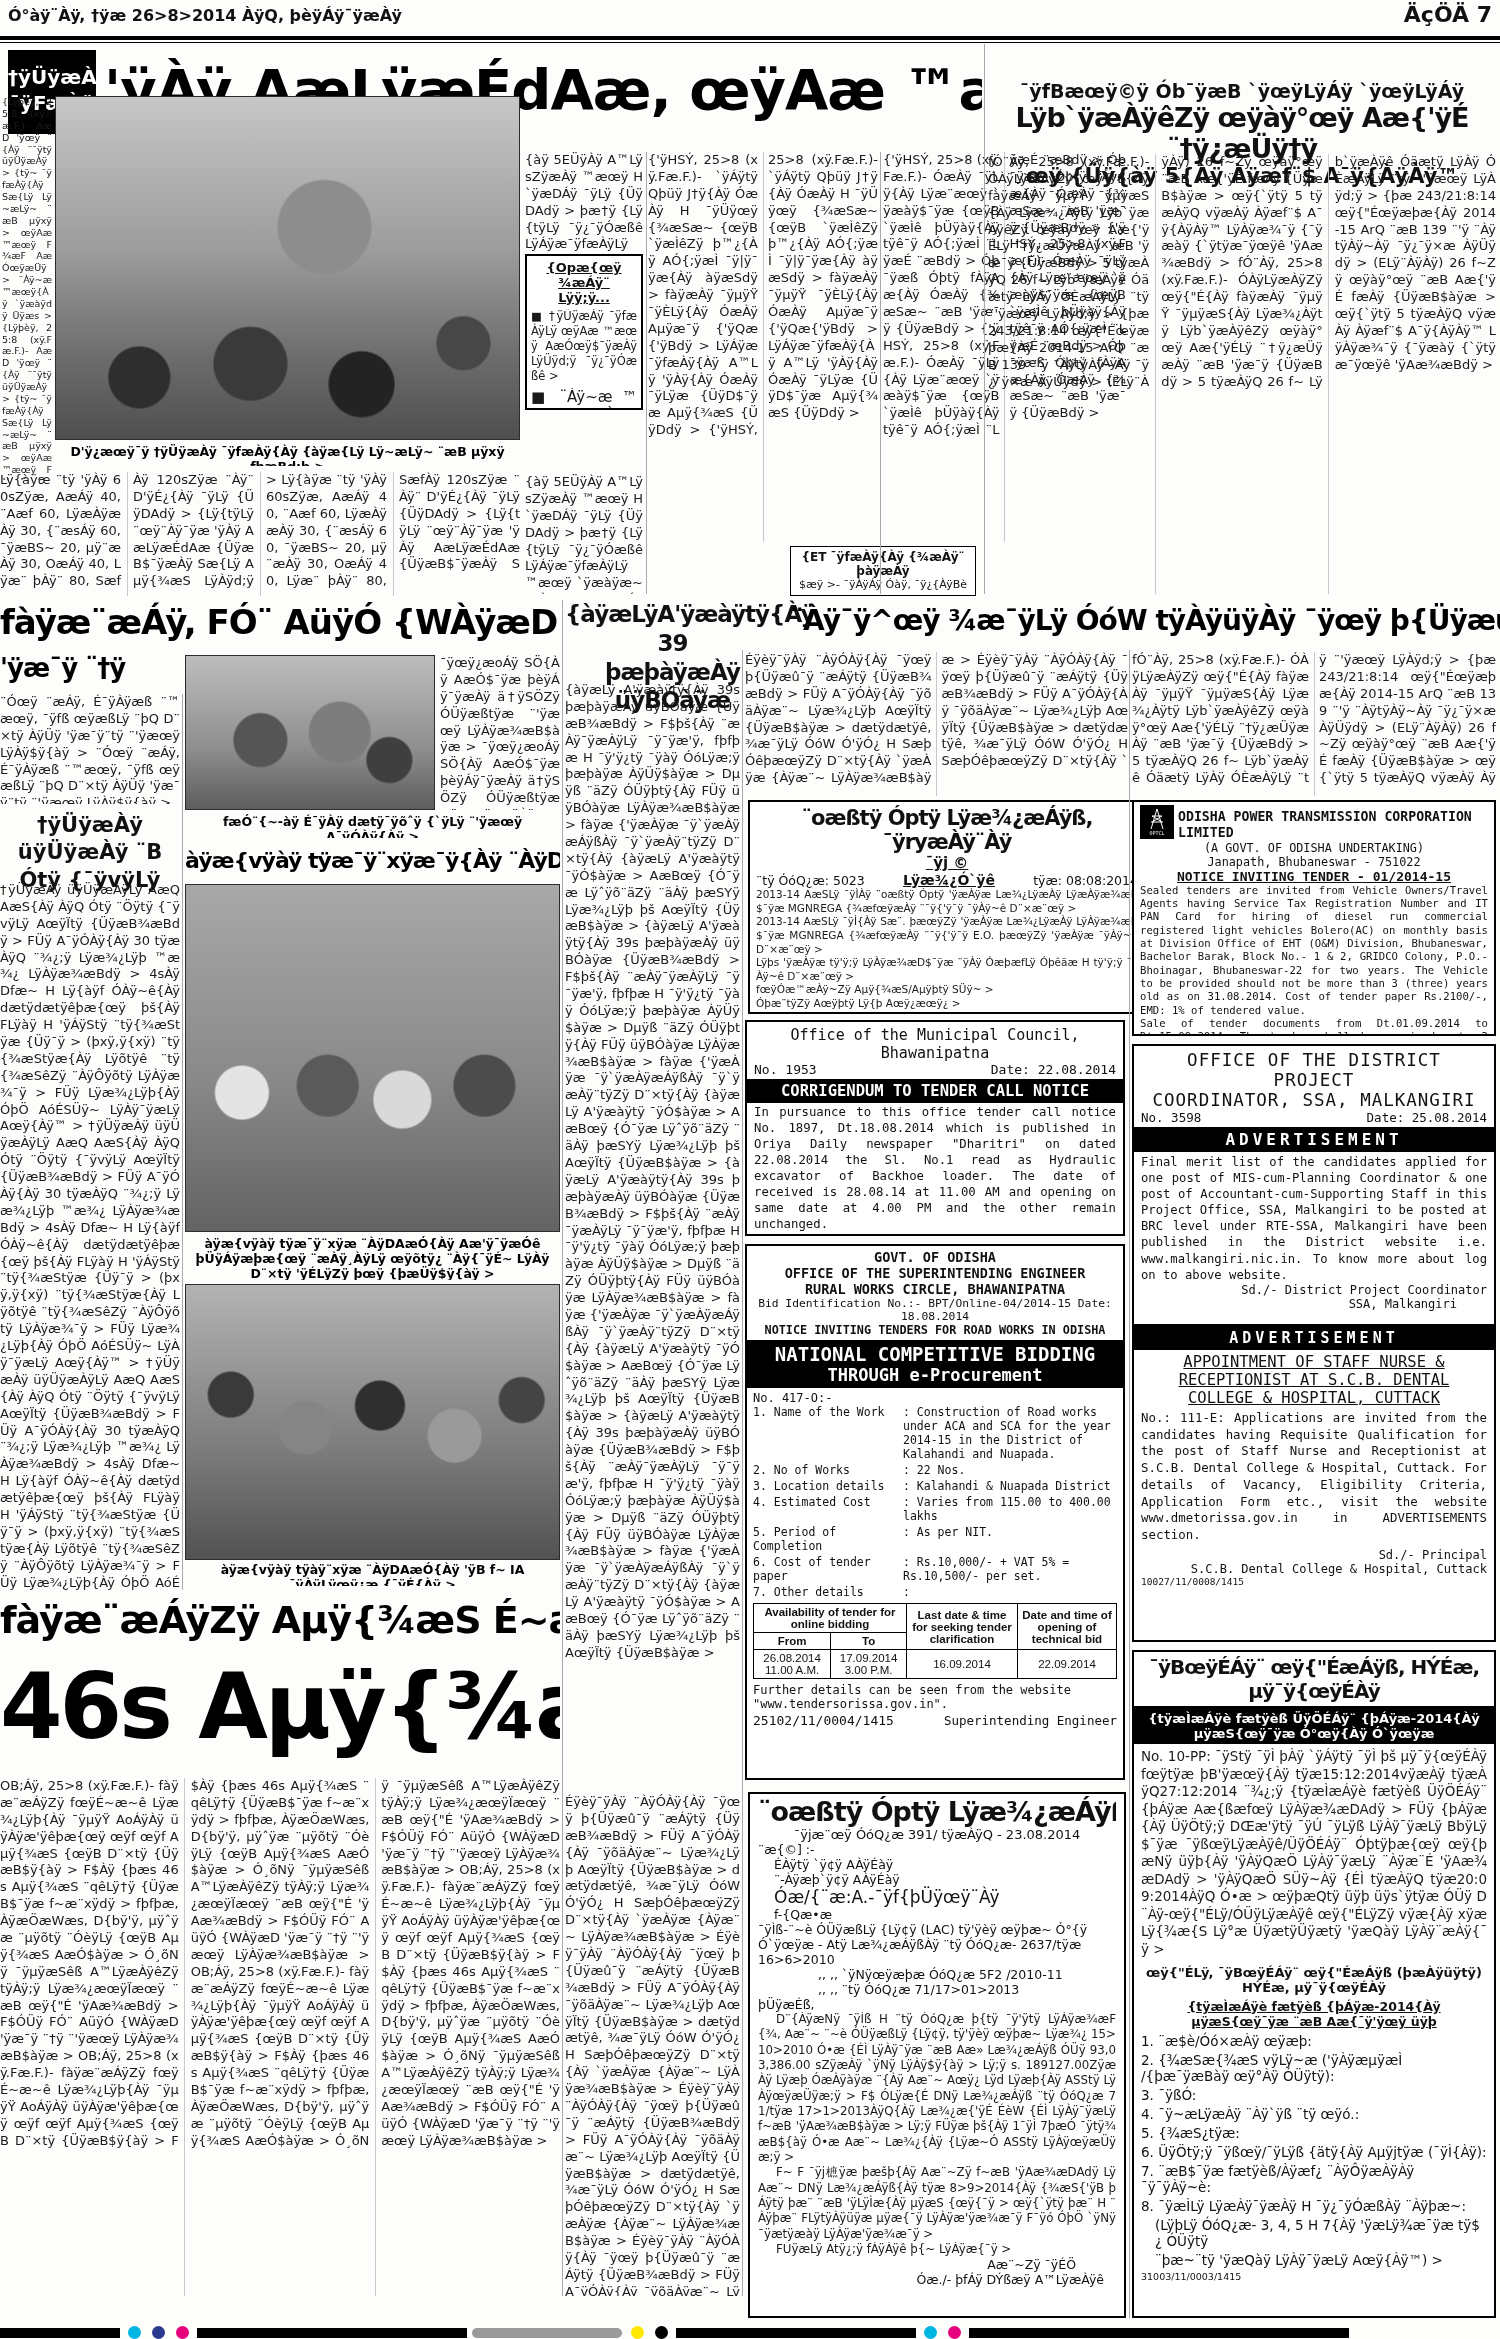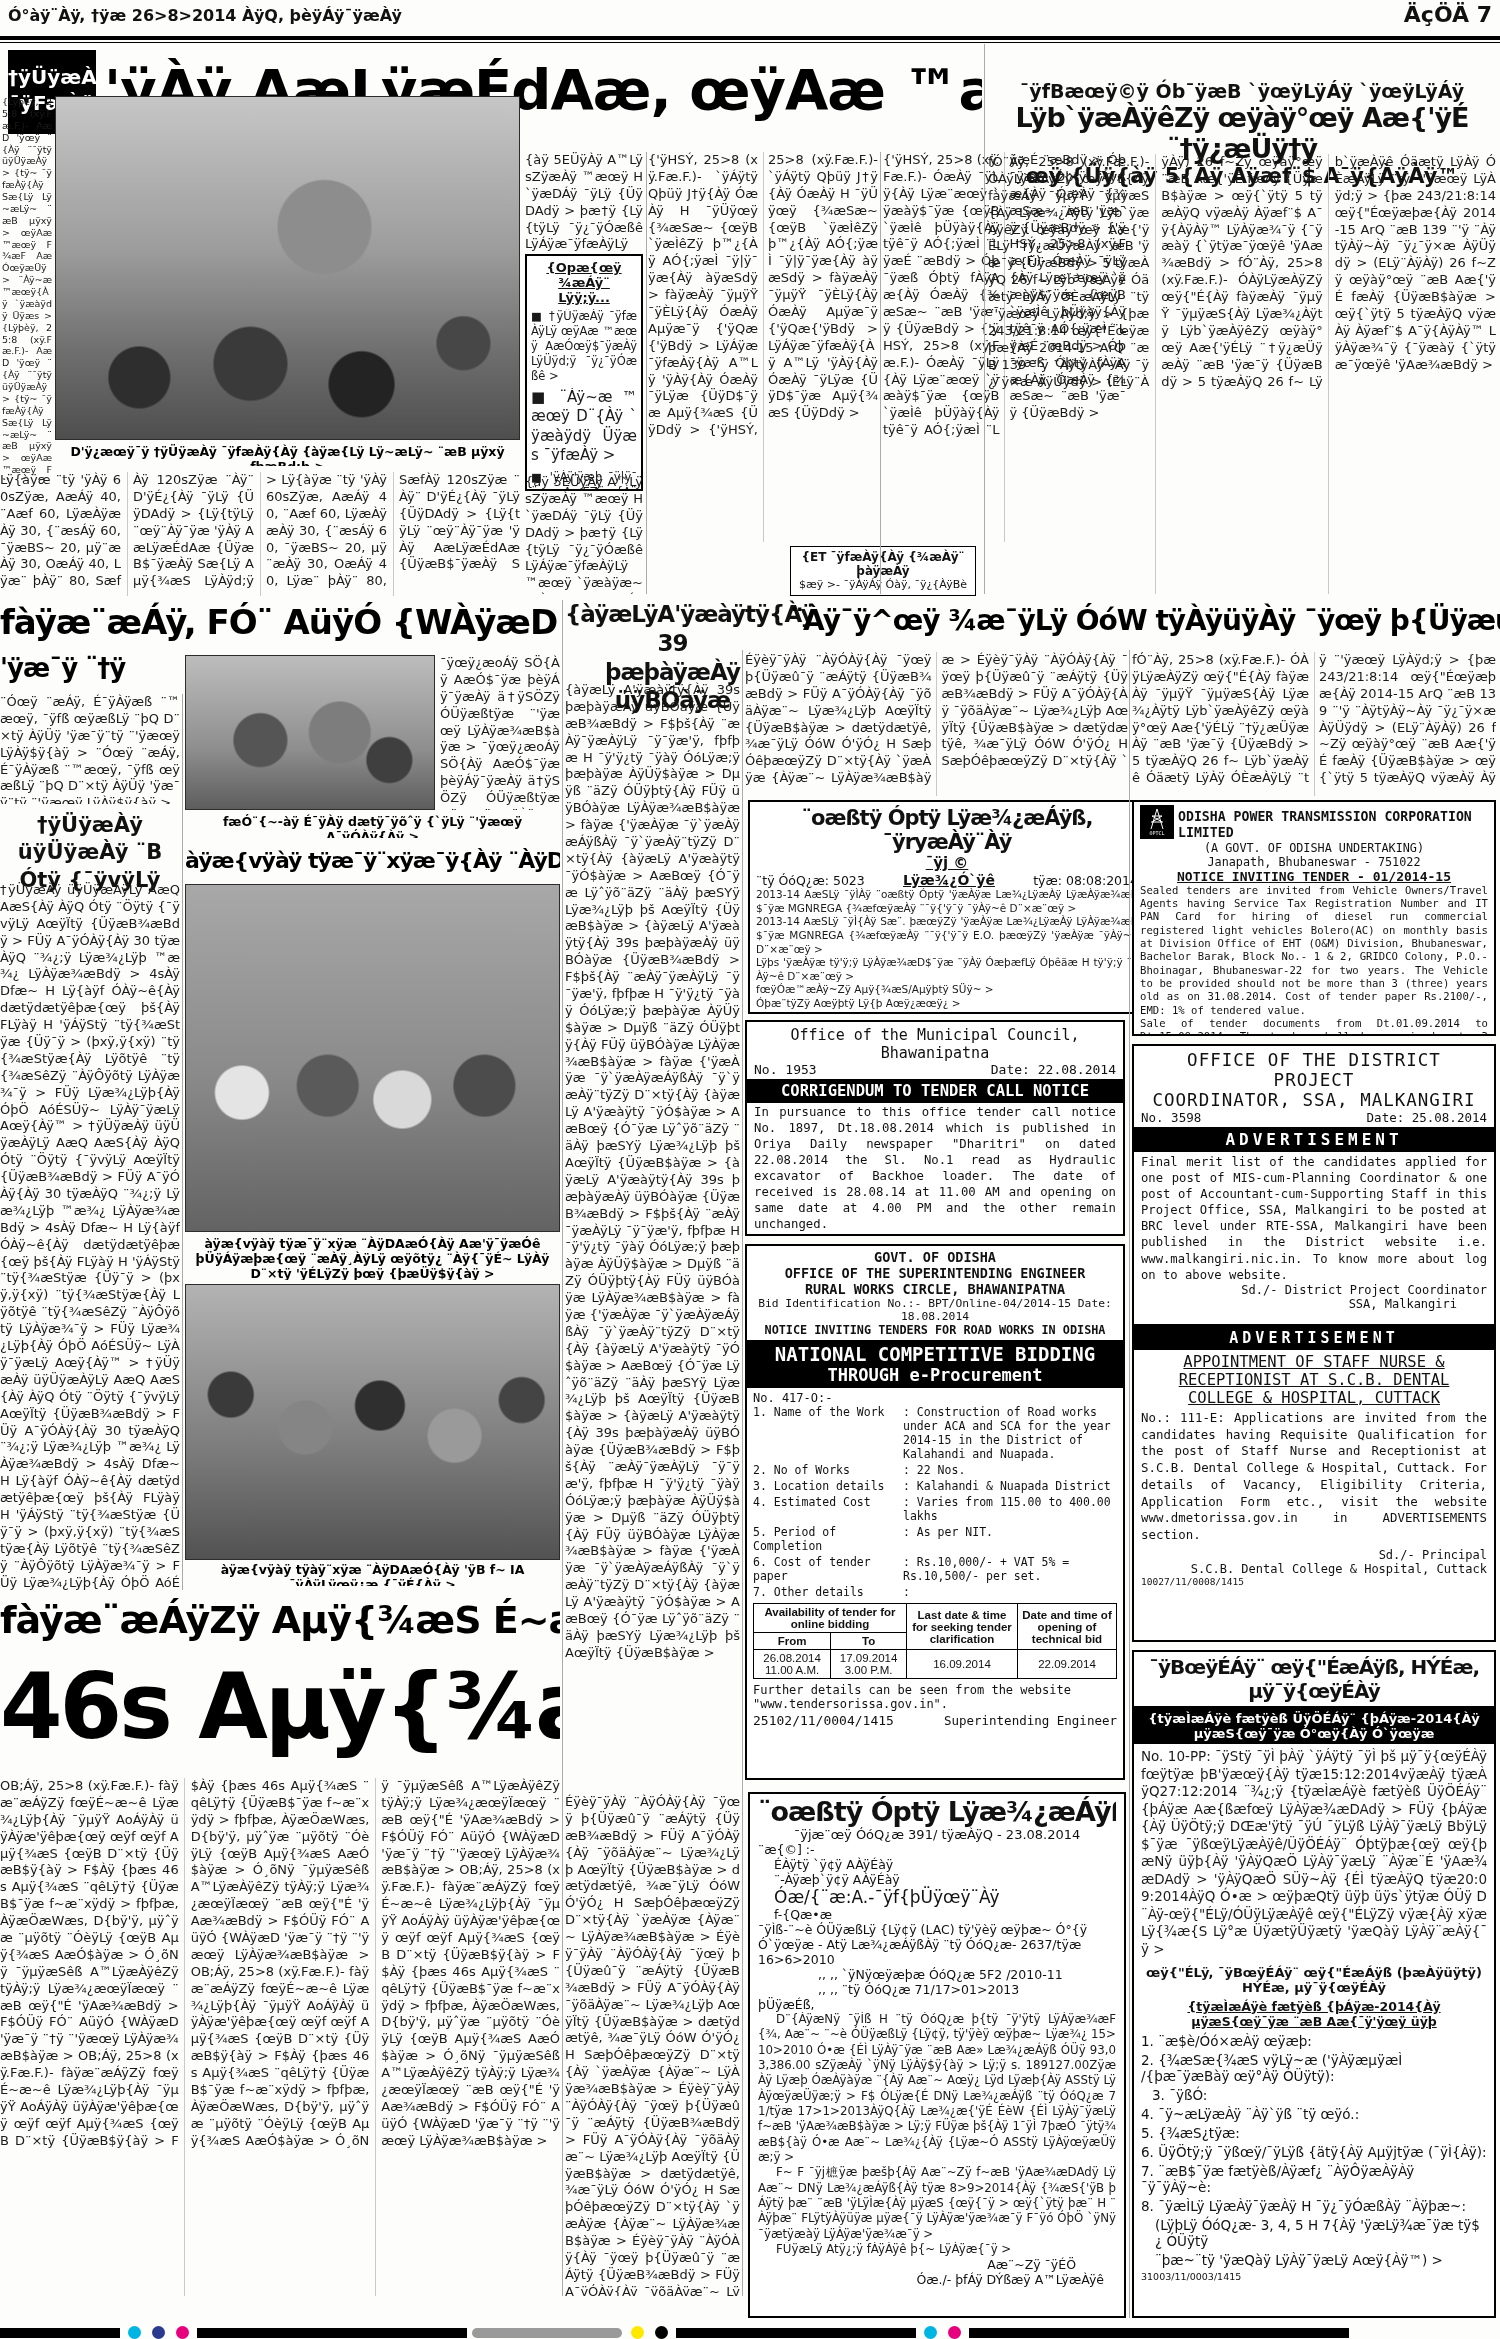--- a/index.html
+++ b/index.html
@@ -57,21 +57,21 @@
     <div style="font-size:19px;font-weight:bold;">¯ÿfBæœÿ©ÿ Ób¯ÿæB `ÿœÿLÿÁÿ `ÿœÿLÿÁÿ</div>
     <div style="font-size:27px;font-weight:bold;letter-spacing:-1px;">Lÿb`ÿæÀÿêZÿ œÿàÿ°œÿ Aæ{'ÿÉ ¨†ÿ¿æÜÿ†ÿ</div>
     <div style="font-size:21px;font-weight:bold;">œÿ {Üÿ{àÿ 5{Àÿ Àÿæf¨$ A¯ÿ{ÀÿÀÿ™</div>
   </div>
 
   <div class="abs txt tiny" style="left:2px;top:96px;width:50px;height:384px;">{Lÿþèÿ, 25:8 (xÿ.Fæ.F.)- AæD 'ÿœÿ ¨{Àÿ ¨¯ÿtÿ üÿÜÿæÀÿ &gt; {tÿ~ ¯ÿfæÀÿ{Àÿ Sæ{Lÿ Lÿ~æLÿ~ ¨æB µÿxÿ &gt; œÿAæ ™æœÿ F¾æF AæÓœÿæÜÿ &gt; ¨Àÿ~æ ™æœÿ{Àÿ `ÿæàÿdÿ Üÿæs &gt; {Lÿþèÿ, 25:8 (xÿ.Fæ.F.)- AæD 'ÿœÿ ¨{Àÿ ¨¯ÿtÿ üÿÜÿæÀÿ &gt; {tÿ~ ¯ÿfæÀÿ{Àÿ Sæ{Lÿ Lÿ~æLÿ~ ¨æB µÿxÿ &gt; œÿAæ ™æœÿ F¾æF AæÓœÿæÜÿ &gt; ¨Àÿ~æ ™æœÿ{Àÿ `ÿæàÿdÿ Üÿæs &gt; {Lÿþèÿ, 25:8 (xÿ.Fæ.F.)- AæD 'ÿœÿ ¨{Àÿ ¨¯ÿtÿ üÿÜÿæÀÿ &gt; {tÿ~ ¯ÿfæÀÿ{Àÿ Sæ{Lÿ Lÿ~æLÿ~ ¨æB µÿxÿ &gt; œÿAæ ™æœÿ F¾æF AæÓœÿæÜÿ &gt; ¨Àÿ~æ ™æœÿ{Àÿ `ÿæàÿdÿ Üÿæs &gt; {Lÿþèÿ, 25:8 (xÿ.Fæ.F.)- AæD 'ÿœÿ ¨{Àÿ ¨¯ÿtÿ üÿÜÿæÀÿ &gt; {tÿ~ ¯ÿfæÀÿ{Àÿ Sæ{Lÿ Lÿ~æLÿ~ ¨æB µÿxÿ &gt; œÿAæ ™æœÿ F¾æF AæÓœÿæÜÿ &gt; ¨Àÿ~æ ™æœÿ{Àÿ `ÿæàÿdÿ Üÿæs &gt; </div>
   <div class="abs photo ph1" style="left:55px;top:96px;width:465px;height:344px;"></div>
   <div class="abs cap" style="left:55px;top:444px;width:465px;height:22px;">D'ÿ¿æœÿ¯ÿ †ÿÜÿæÀÿ ¯ÿfæÀÿ{Àÿ {àÿæ{Lÿ Lÿ~æLÿ~ ¨æB µÿxÿ fþæBd;þ &gt;</div>
 
   <div class="abs txt" style="left:525px;top:152px;width:118px;height:100px;">{àÿ 5EÜÿÀÿ A™Lÿ sZÿæÀÿ ™æœÿ H `ÿæDÁÿ ¯ÿLÿ {ÜÿDAdÿ &gt; þæ†ÿ {Lÿ{tÿLÿ ¯ÿ¿¯ÿÓæßê LÿÁÿæ¯ÿfæÀÿLÿ ™æœÿ `ÿæàÿæ~ LÿÀÿd;ÿ &gt; {QæÁÿtÿæxÿ LÿÀÿæ¾æB Lÿæ¾¿æœÿÏæœÿ 'ÿæ¯ÿ {ÜÿæBdÿ &gt;</div>
-  <div class="abs box" style="left:525px;top:254px;width:118px;height:237px;padding:4px;">
+  <div class="abs box" style="left:525px;top:254px;width:118px;height:156px;padding:4px;">
     <div class="u center" style="font-size:13px;font-weight:bold;margin-bottom:4px;">{Opæ{œÿ ¾æÁÿ¨ Lÿÿ;ÿ...</div>
     <div class="txt" style="font-size:11.5px;margin-bottom:4px;">■ †ÿÜÿæÀÿ ¯ÿfæÀÿLÿ œÿAæ ™æœÿ AæÓœÿ$¯ÿæÀÿ LÿÜÿd;ÿ ¯ÿ¿¯ÿÓæßê &gt;</div>
     <div class="txt" style="font-size:15px;margin-bottom:4px;">■ ¨Àÿ~æ ™æœÿ D¨{Àÿ `ÿæàÿdÿ Üÿæs ¯ÿfæÀÿ &gt;</div>
     <div class="txt" style="font-size:11.5px;">■ 'ÿÀÿ'ÿæþ ¯ÿ|ÿ¯ÿæ AæÉZÿæ{Àÿ Sæ{Lÿ µÿxÿ fþæBd;þ &gt;</div>
   </div>
   <div class="abs txt" style="left:525px;top:474px;width:118px;height:120px;">{àÿ 5EÜÿÀÿ A™Lÿ sZÿæÀÿ ™æœÿ H `ÿæDÁÿ ¯ÿLÿ {ÜÿDAdÿ &gt; þæ†ÿ {Lÿ{tÿLÿ ¯ÿ¿¯ÿÓæßê LÿÁÿæ¯ÿfæÀÿLÿ ™æœÿ `ÿæàÿæ~ LÿÀÿd;ÿ &gt; {QæÁÿtÿæxÿ LÿÀÿæ¾æB Lÿæ¾¿æœÿÏæœÿ 'ÿæ¯ÿ {ÜÿæBdÿ &gt;</div>
 
   <div class="abs txt cols2" style="left:648px;top:152px;width:230px;height:390px;">{'ÿHSÝ, 25&gt;8 (xÿ.Fæ.F.)- `ÿÁÿtÿ Qþüÿ J†ÿ{Àÿ ÓæÀÿ H ¯ÿÜÿœÿ {¾æSæ~ {œÿB `ÿæÌêZÿ þ™¿{Àÿ AÓ{;ÿæÌ ¯ÿ|ÿ¯ÿæ{Àÿ àÿæSdÿ &gt; fàÿæÀÿ ¯ÿµÿŸ ¯ÿÈLÿ{Àÿ ÓæÀÿ Aµÿæ¯ÿ {'ÿQæ{'ÿBdÿ &gt; LÿÁÿæ¯ÿfæÀÿ{Àÿ A™Lÿ 'ÿÀÿ{Àÿ ÓæÀÿ ¯ÿLÿæ {ÜÿD$¯ÿæ Aµÿ{¾æS {ÜÿDdÿ &gt; {'ÿHSÝ, 25&gt;8 (xÿ.Fæ.F.)- `ÿÁÿtÿ Qþüÿ J†ÿ{Àÿ ÓæÀÿ H ¯ÿÜÿœÿ {¾æSæ~ {œÿB `ÿæÌêZÿ þ™¿{Àÿ AÓ{;ÿæÌ ¯ÿ|ÿ¯ÿæ{Àÿ àÿæSdÿ &gt; fàÿæÀÿ ¯ÿµÿŸ ¯ÿÈLÿ{Àÿ ÓæÀÿ Aµÿæ¯ÿ {'ÿQæ{'ÿBdÿ &gt; LÿÁÿæ¯ÿfæÀÿ{Àÿ A™Lÿ 'ÿÀÿ{Àÿ ÓæÀÿ ¯ÿLÿæ {ÜÿD$¯ÿæ Aµÿ{¾æS {ÜÿDdÿ &gt; </div>
   <div class="abs txt cols2" style="left:883px;top:152px;width:243px;height:390px;">{'ÿHSÝ, 25&gt;8 (xÿ.Fæ.F.)- ÓæÀÿ ¯ÿLÿ{Àÿ Lÿæ¨æœÿ `ÿæàÿ$¯ÿæ {œÿB `ÿæÌê þÜÿàÿ{Àÿ tÿê¯ÿ AÓ{;ÿæÌ ¨LÿæÉ ¨æBdÿ &gt; Óþ¯ÿæß Óþtÿ fÀÿAæ{Àÿ ÓæÀÿ {¾æSæ~ ¨æB 'ÿæ¯ÿ {ÜÿæBdÿ &gt; {'ÿHSÝ, 25&gt;8 (xÿ.Fæ.F.)- ÓæÀÿ ¯ÿLÿ{Àÿ Lÿæ¨æœÿ `ÿæàÿ$¯ÿæ {œÿB `ÿæÌê þÜÿàÿ{Àÿ tÿê¯ÿ AÓ{;ÿæÌ ¨LÿæÉ ¨æBdÿ &gt; Óþ¯ÿæß Óþtÿ fÀÿAæ{Àÿ ÓæÀÿ {¾æSæ~ ¨æB 'ÿæ¯ÿ {ÜÿæBdÿ &gt; {'ÿHSÝ, 25&gt;8 (xÿ.Fæ.F.)- ÓæÀÿ ¯ÿLÿ{Àÿ Lÿæ¨æœÿ `ÿæàÿ$¯ÿæ {œÿB `ÿæÌê þÜÿàÿ{Àÿ tÿê¯ÿ AÓ{;ÿæÌ ¨LÿæÉ ¨æBdÿ &gt; Óþ¯ÿæß Óþtÿ fÀÿAæ{Àÿ ÓæÀÿ {¾æSæ~ ¨æB 'ÿæ¯ÿ {ÜÿæBdÿ &gt; </div>
   <div class="abs txt cols3" style="left:988px;top:154px;width:508px;height:440px;">fÓ¨Àÿ, 25&gt;8 (xÿ.Fæ.F.)- ÓÀÿLÿæÀÿZÿ œÿ{"É{Àÿ fàÿæÀÿ ¯ÿµÿŸ ¯ÿµÿæS{Àÿ Lÿæ¾¿Àÿtÿ Lÿb`ÿæÀÿêZÿ œÿàÿ°œÿ Aæ{'ÿÉLÿ ¨†ÿ¿æÜÿæÀÿ ¨æB 'ÿæ¯ÿ {ÜÿæBdÿ &gt; 5 tÿæÀÿQ 26 f~ Lÿb`ÿæÀÿê Óäætÿ LÿÀÿ ÓÈæÀÿLÿ ¨tÿ ¨'ÿæœÿ LÿÀÿd;ÿ &gt; {þæ 243/21:8:14 œÿ{"Éœÿæþæ{Àÿ 2014-15 ArQ ¨æB 139 ¨'ÿ ¨ÀÿtÿÀÿ~Àÿ ¯ÿ¿¯ÿ×æ ÀÿÜÿdÿ &gt; (ELÿ¨ÀÿÀÿ) 26 f~Zÿ œÿàÿ°œÿ ¨æB Aæ{'ÿÉ fæÀÿ {ÜÿæB$àÿæ &gt; œÿ{`ÿtÿ 5 tÿæÀÿQ vÿæÀÿ Àÿæf¨$ A¯ÿ{ÀÿÀÿ™ LÿÀÿæ¾¯ÿ {¯ÿæàÿ {`ÿtÿæ¯ÿœÿê 'ÿAæ¾æBdÿ &gt; fÓ¨Àÿ, 25&gt;8 (xÿ.Fæ.F.)- ÓÀÿLÿæÀÿZÿ œÿ{"É{Àÿ fàÿæÀÿ ¯ÿµÿŸ ¯ÿµÿæS{Àÿ Lÿæ¾¿Àÿtÿ Lÿb`ÿæÀÿêZÿ œÿàÿ°œÿ Aæ{'ÿÉLÿ ¨†ÿ¿æÜÿæÀÿ ¨æB 'ÿæ¯ÿ {ÜÿæBdÿ &gt; 5 tÿæÀÿQ 26 f~ Lÿb`ÿæÀÿê Óäætÿ LÿÀÿ ÓÈæÀÿLÿ ¨tÿ ¨'ÿæœÿ LÿÀÿd;ÿ &gt; {þæ 243/21:8:14 œÿ{"Éœÿæþæ{Àÿ 2014-15 ArQ ¨æB 139 ¨'ÿ ¨ÀÿtÿÀÿ~Àÿ ¯ÿ¿¯ÿ×æ ÀÿÜÿdÿ &gt; (ELÿ¨ÀÿÀÿ) 26 f~Zÿ œÿàÿ°œÿ ¨æB Aæ{'ÿÉ fæÀÿ {ÜÿæB$àÿæ &gt; œÿ{`ÿtÿ 5 tÿæÀÿQ vÿæÀÿ Àÿæf¨$ A¯ÿ{ÀÿÀÿ™ LÿÀÿæ¾¯ÿ {¯ÿæàÿ {`ÿtÿæ¯ÿœÿê 'ÿAæ¾æBdÿ &gt; </div>
@@ -256,21 +256,21 @@
 
   <div class="abs box" style="left:1132px;top:1650px;width:364px;height:668px;padding:0 7px 3px;">
     <div class="center" style="font-size:20px;font-weight:bold;letter-spacing:-1px;padding:3px 0;border-bottom:2px solid #000;margin:0 -7px;">¯ÿBœÿÉÁÿ¨ œÿ{"ÉæÁÿß, HÝÉæ, µÿ¯ÿ{œÿÉÀÿ</div>
     <div class="banner" style="font-size:13px;padding:3px 0;margin:0 -7px;">{tÿæÌæÁÿè fætÿèß ÜÿÖÉÁÿ¨ {þÁÿæ-2014{Àÿ µÿæS{œÿ¯ÿæ Ó°œÿ{Àÿ Ó`ÿœÿæ</div>
     <div class="txt" style="font-size:13.5px;margin-top:4px;">No. 10-PP: ¯ÿStÿ ¯ÿÌ þÀÿ `ÿÁÿtÿ ¯ÿÌ þš µÿ¯ÿ{œÿÉÀÿ fœÿtÿæ þB'ÿæœÿ{Àÿ tÿæ15:12:2014vÿæÀÿ tÿæÀÿQ27:12:2014 ¨¾¿;ÿ {tÿæÌæÁÿè fætÿèß ÜÿÖÉÁÿ¨ {þÁÿæ Aæ{ßæfœÿ LÿÀÿæ¾æDAdÿ &gt; FÜÿ {þÁÿæ{Àÿ ÜÿÖtÿ;ÿ DŒæ'ÿtÿ ¯ÿÚ ¯ÿLÿß LÿÀÿ¯ÿæLÿ BbÿLÿ $¯ÿæ ¯ÿßœÿLÿæÀÿê/ÜÿÖÉÁÿ¨ Óþtÿþæ{œÿ œÿ{þæNÿ üÿþ{Àÿ 'ÿÀÿQæÖ LÿÀÿ¯ÿæLÿ ¨Àÿæ¨É 'ÿAæ¾æDAdÿ &gt; 'ÿÀÿQæÖ SÜÿ~Àÿ {ÉÌ tÿæÀÿQ tÿæ20:09:2014ÀÿQ Ó•æ &gt; œÿþæQtÿ üÿþ üÿs`ÿtÿæ ÓÜÿ D¨Àÿ-œÿ{"ÉLÿ/ÓÜÿLÿæÀÿê œÿ{"ÉLÿZÿ vÿæ{Àÿ xÿæLÿ{¾æ{S Lÿ°æ ÜÿætÿÜÿætÿ 'ÿæQàÿ LÿÀÿ¨æÀÿ{¯ÿ &gt;</div>
     <div class="center" style="font-size:13px;font-weight:bold;margin-top:6px;">œÿ{"ÉLÿ, ¯ÿBœÿÉÁÿ¨ œÿ{"ÉæÁÿß (þæÀÿüÿtÿ)</div>
     <div class="center" style="font-size:13px;font-weight:bold;">HÝÉæ, µÿ¯ÿ{œÿÉÀÿ</div>
     <div class="center u" style="font-size:12.5px;font-weight:bold;margin:4px 0;">{tÿæÌæÁÿè fætÿèß {þÁÿæ-2014{Àÿ µÿæS{œÿ¯ÿæ ¨æB Aæ{¯ÿ'ÿœÿ üÿþ</div>
     <div class="lst" style="font-size:13.5px;">1. ¨æ$è/Óó×æÀÿ œÿæþ:</div>
     <div class="lst" style="font-size:13.5px;">2. {¾æSæ{¾æS vÿLÿ~æ ('ÿÀÿæµÿæÌ /{þæ¯ÿæBàÿ œÿ°Àÿ ÓÜÿtÿ):</div>
-    <div class="lst" style="font-size:13.5px;margin-left:11px;">3. ¯ÿßÓ:</div>
+    <div class="lst" style="font-size:13.5px;">3. ¯ÿßÓ:</div>
     <div class="lst" style="font-size:13.5px;">4. ¯ÿ~æLÿæÀÿ ¨Àÿ`ÿß ¨tÿ œÿó.:</div>
     <div class="lst" style="font-size:13.5px;">5. {¾æS¿tÿæ:</div>
     <div class="lst" style="font-size:13.5px;">6. ÜÿÖtÿ;ÿ ¯ÿßœÿ/¯ÿLÿß {ätÿ{Àÿ Aµÿjtÿæ (¯ÿÌ{Àÿ):</div>
     <div class="lst" style="font-size:13.5px;">7. ¨æB$¯ÿæ fætÿèß/Àÿæf¿ ¨ÀÿÔÿæÀÿÀÿ ¯ÿ¯ÿÀÿ~è:</div>
     <div class="lst" style="font-size:13.5px;">8. ¯ÿæÌLÿ LÿæÀÿ¯ÿæÀÿ H ¯ÿ¿¯ÿÓæßÀÿ ¨Àÿþæ~:</div>
     <div class="lst" style="font-size:13.5px;padding-left:14px;">(LÿþLÿ ÓóQ¿æ- 3, 4, 5 H 7{Àÿ 'ÿæLÿ¾æ¯ÿæ tÿ$¿ ÓÜÿtÿ</div>
     <div class="lst" style="font-size:13.5px;padding-left:14px;">¨þæ~¨tÿ 'ÿæQàÿ LÿÀÿ¯ÿæLÿ Aœÿ{Àÿ™) &gt;</div>
     <div style="font-size:9.5px;">31003/11/0003/1415</div>
   </div>
 

